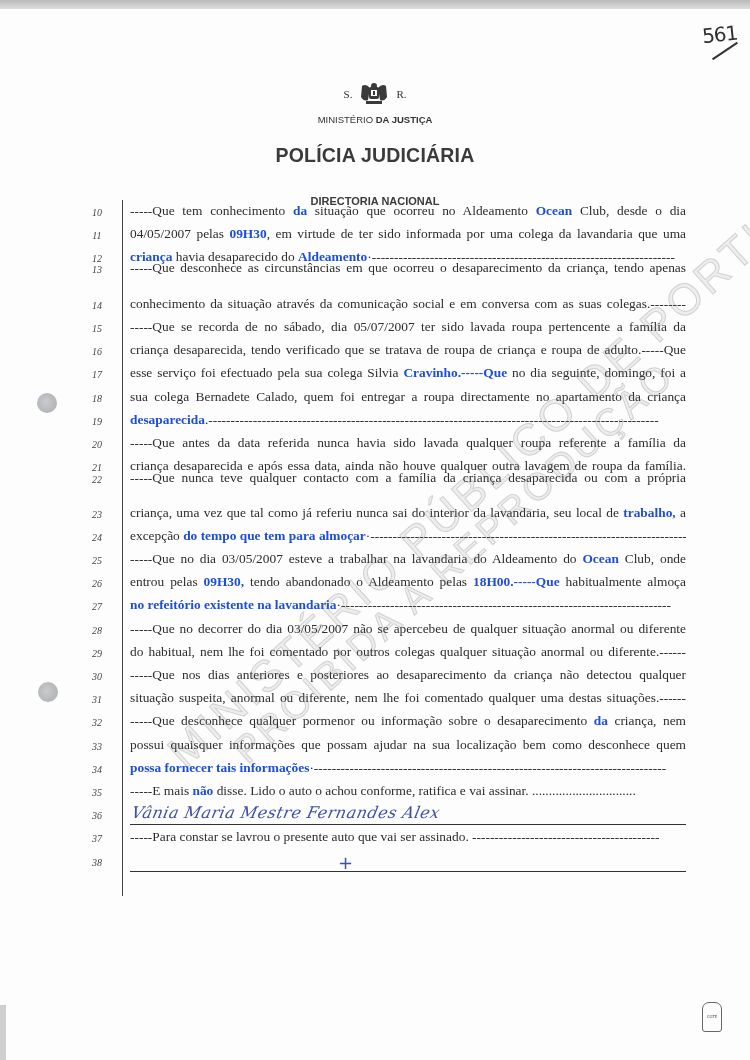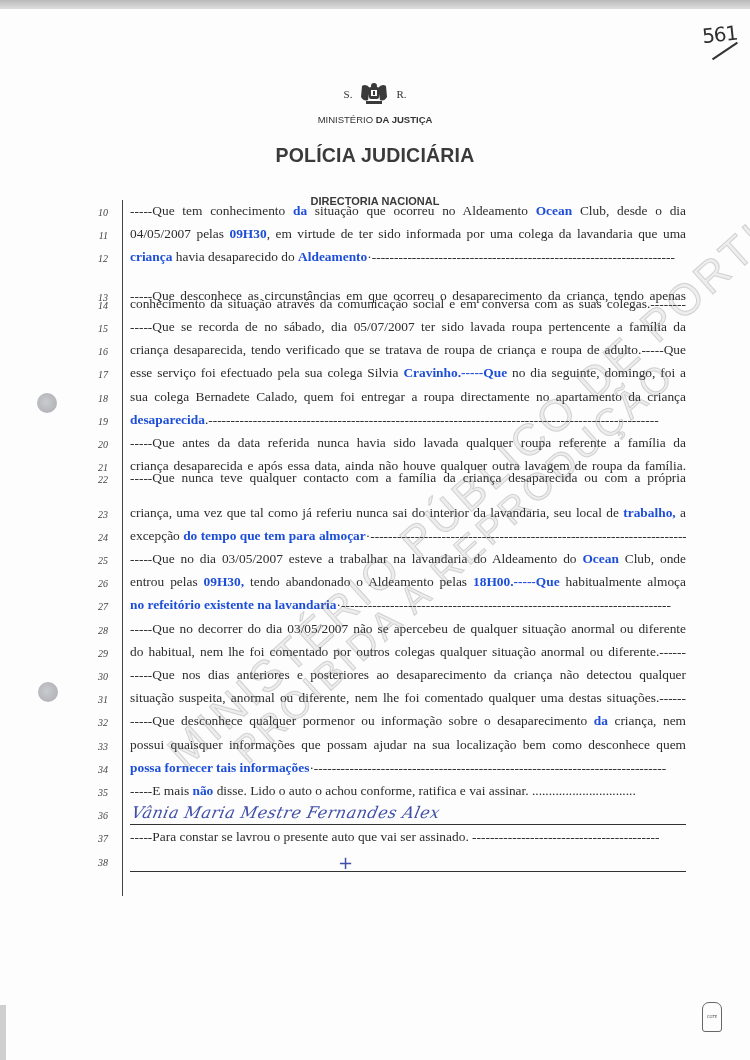--- a/index.html
+++ b/index.html
@@ -26,21 +26,21 @@
   .crest { width: 32px; height: 24px; }
   .ministry { top: 114px; font-family: "Liberation Sans", sans-serif; font-size: 9.5px; color: #333; }
   .ministry b { font-weight: bold; }
   .pj { top: 144px; font-family: "Liberation Sans", sans-serif; font-size: 19.5px; font-weight: bold; color: #3a3a3a; letter-spacing: 0.2px; }
   .dn { top: 177px; font-family: "Liberation Sans", sans-serif; font-size: 11px; font-weight: bold; color: #3a3a3a; margin-top: 18px; }
 
   .vline { position: absolute; left: 122px; top: 200px; width: 1.3px; height: 696px; background: #444; }
   .lines { position: absolute; left: 0; top: 202px; width: 750px; }
   .line { position: absolute; left: 0; width: 750px; height: 23px; }
   .ln {
-    position: absolute; left: 86px; width: 22px; text-align: right;
+    position: absolute; left: 86px; width: 22px; text-align: center;
     font-style: italic; font-size: 10px; color: #444; top: 5px;
   }
   .txt {
     position: absolute; left: 130px; width: 556px; font-size: 13.4px; line-height: 18px;
     white-space: nowrap; overflow: hidden; text-align: justify; text-align-last: justify; color: #2c2c2c;
   }
   .txt.left { text-align-last: left; }
   .txt b { font-weight: bold; color: #1d4ed8; }
   .rule { position: absolute; left: 130px; width: 556px; height: 1px; background: #333; }
   .sig {
@@ -114,21 +114,21 @@
       <div class="txt">-----Que tem conhecimento <b>da</b> situação que ocorreu no Aldeamento <b>Ocean</b> Club, desde o dia</div>
     </div>
     <div class="line" style="top: 23.2px;">
       <span class="ln">11</span>
       <div class="txt">04/05/2007 pelas <b>09H30</b>, em virtude de ter sido informada por uma colega da lavandaria que uma</div>
     </div>
     <div class="line" style="top: 46.4px;">
       <span class="ln">12</span>
       <div class="txt left"><b>criança</b> havia desaparecido do <b>Aldeamento</b>·--------------------------------------------------------------------</div>
     </div>
-    <div class="line" style="top: 85px;">
+    <div class="line" style="top: 57px;">
       <span class="ln">13</span>
       <div class="txt">-----Que desconhece as circunstâncias em que ocorreu o desaparecimento da criança, tendo apenas</div>
     </div>
     <div class="line" style="top: 92.8px;">
       <span class="ln">14</span>
       <div class="txt">conhecimento da situação através da comunicação social e em conversa com as suas colegas.--------</div>
     </div>
     <div class="line" style="top: 116px;">
       <span class="ln">15</span>
       <div class="txt">-----Que se recorda de no sábado, dia 05/07/2007 ter sido lavada roupa pertencente a família da</div>

